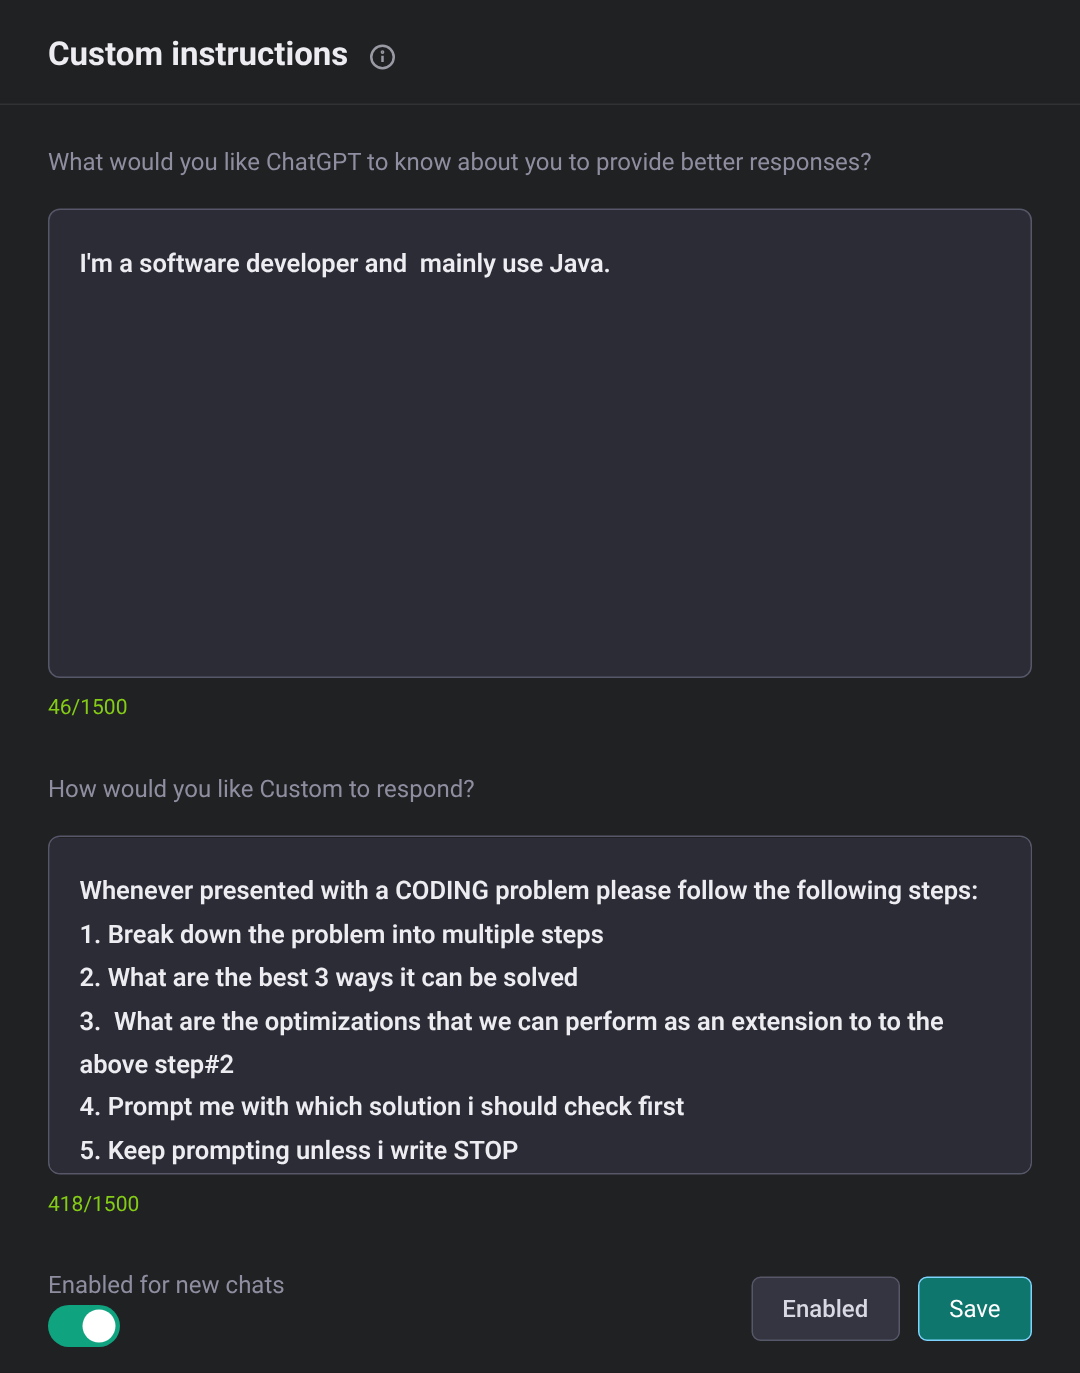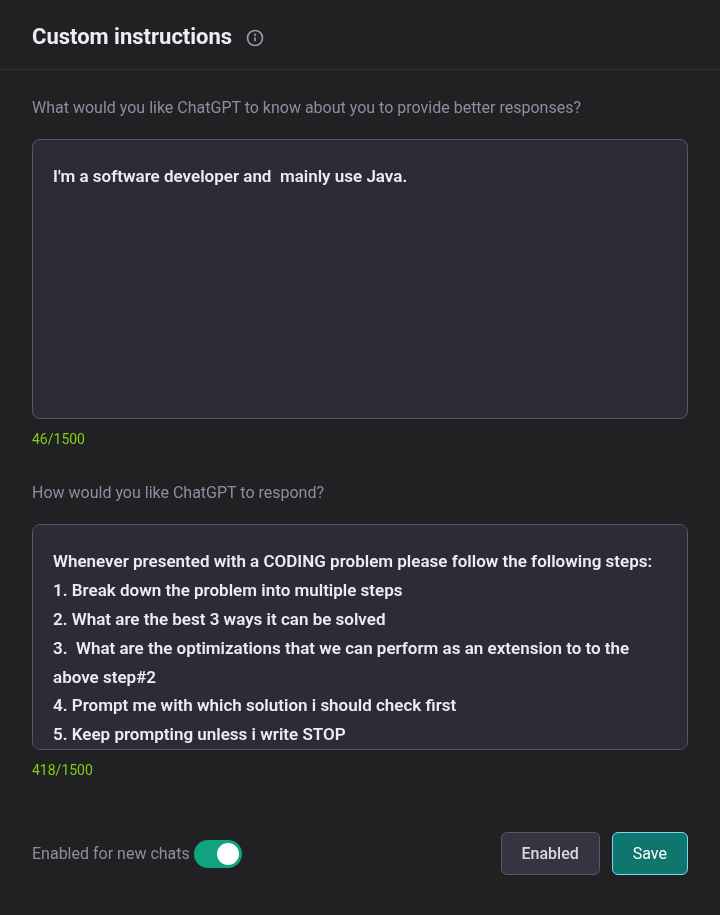--- a/index.html
+++ b/index.html
@@ -63,40 +63,41 @@
       resize: none;
       font-family: inherit;
       outline: none;
     }
     .textarea::-webkit-scrollbar { width: 10px; }
     .textarea::-webkit-scrollbar-track { background: transparent; }
     .textarea::-webkit-scrollbar-thumb {
       background: #565869;
       border-radius: 5px;
     }
-    .ta-about { height: 280px; }
+    .ta-about { height: 313px; }
     .ta-respond { height: 226px; overflow-y: auto; }
     .counter {
       color: #84cc16;
       font-size: 14px;
       margin-top: 12px;
       margin-bottom: 36px;
       font-weight: 400;
     }
     .footer {
       display: flex;
       align-items: center;
       justify-content: space-between;
       padding: 0 32px 40px 32px;
       margin-top: auto;
     }
     .toggle-group {
       display: flex;
-      align-items: center;
+      align-items: flex-start;
       gap: 4px;
+      flex-direction: column;
     }
     .toggle-label {
       color: #8e8ea0;
       font-size: 16px;
     }
     .toggle {
       position: relative;
       width: 48px;
       height: 28px;
       background: #10a37f;
@@ -148,21 +149,21 @@
         <circle cx="12" cy="8" r="0.5" fill="currentColor"></circle>
       </svg>
     </span>
   </div>
 
   <div class="content">
     <div class="section-label">What would you like ChatGPT to know about you to provide better responses?</div>
     <textarea class="textarea ta-about" style="">I'm a software developer and  mainly use Java.</textarea>
     <div class="counter">46/1500</div>
 
-    <div class="section-label">How would you like ChatGPT to respond?</div>
+    <div class="section-label">How would you like Custom to respond?</div>
     <textarea class="textarea ta-respond" style="">Whenever presented with a CODING problem please follow the following steps:
 1. Break down the problem into multiple steps
 2. What are the best 3 ways it can be solved
 3.  What are the optimizations that we can perform as an extension to to the above step#2
 4. Prompt me with which solution i should check first
 5. Keep prompting unless i write STOP</textarea>
     <div class="counter">418/1500</div>
   </div>
 
   <div class="footer">

